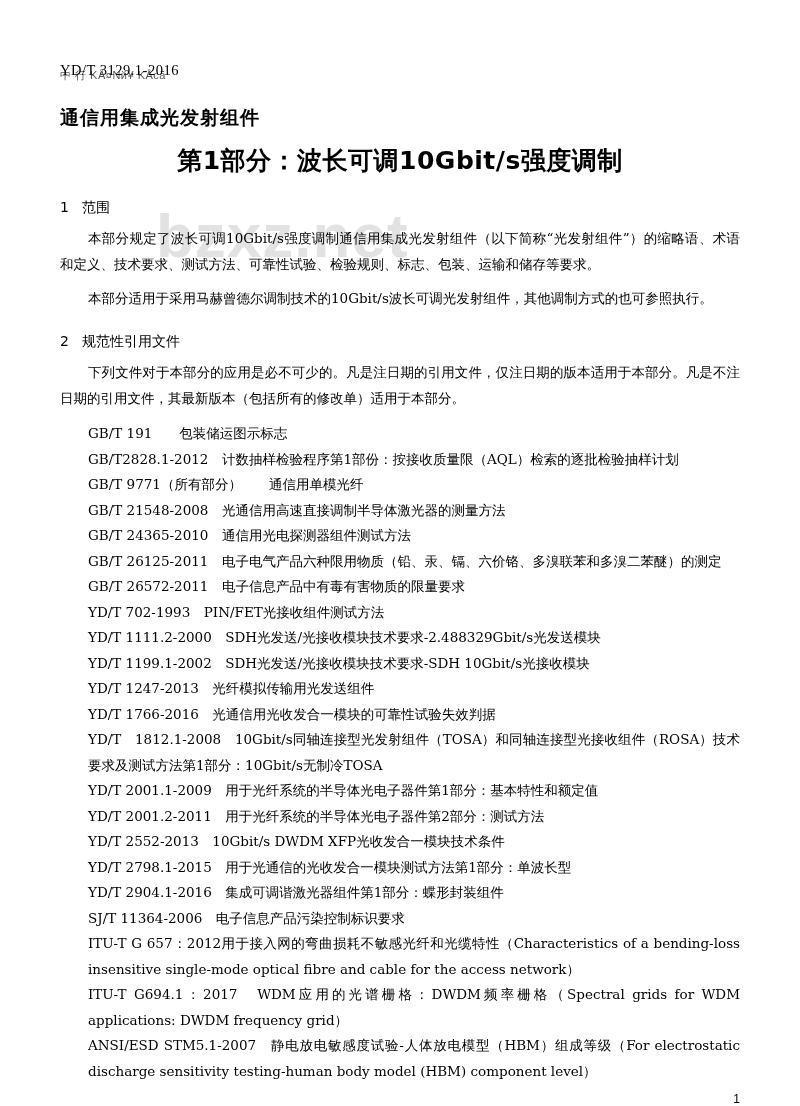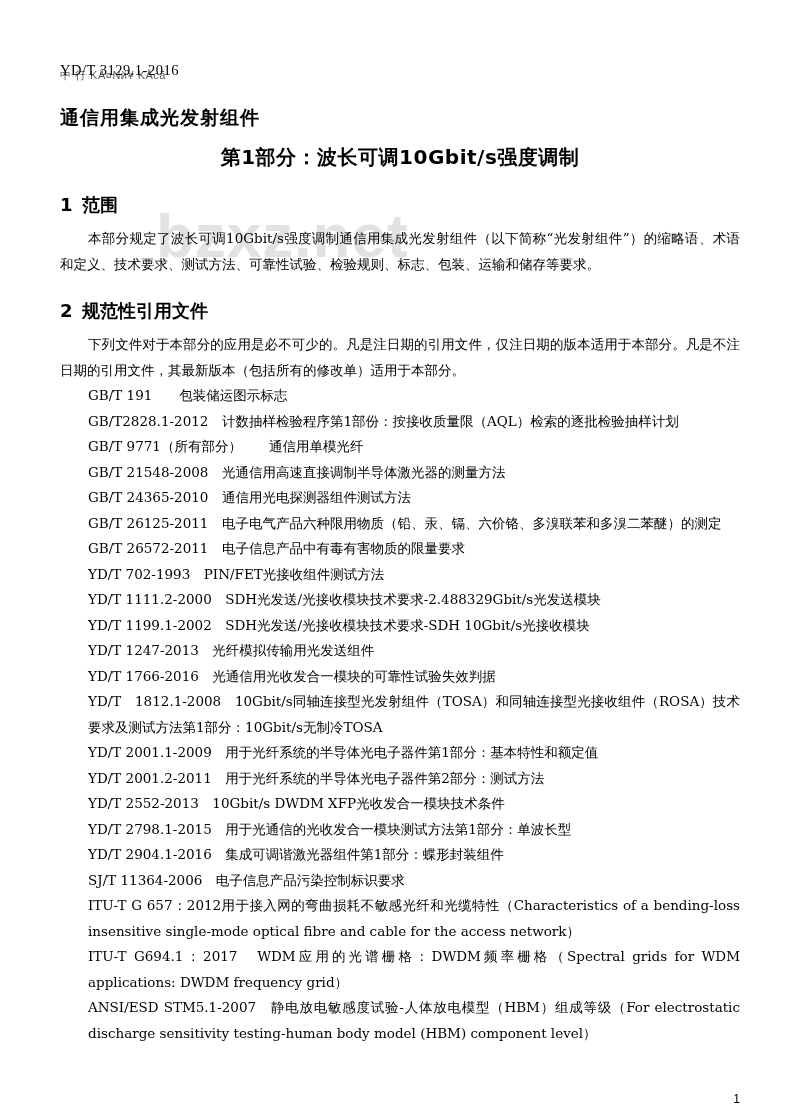--- a/index.html
+++ b/index.html
@@ -57,44 +57,45 @@
   }
   .title1 {
     font-size: 19px;
     font-weight: bold;
     margin-top: 26px;
     letter-spacing: 1px;
     font-family: "DejaVu Sans", sans-serif;
   }
   .title2 {
     text-align: center;
-    font-size: 20px;
+    font-size: 25px;
     font-weight: bold;
     margin-top: 13px;
     letter-spacing: 0.5px;
     font-family: "DejaVu Sans", sans-serif;
   }
   .sec-head {
-    font-size: 18px;
-    font-weight: bold;
+    font-size: 14px;
+    font-weight: normal;
     margin-top: 22px;
     font-family: "DejaVu Sans", sans-serif;
   }
   .sec-head .num {
     display: inline-block;
     width: 22px;
   }
   p.para {
     font-size: 13.5px;
     line-height: 26px;
     margin: 8px 0 0 0;
     text-indent: 28px;
     text-align: justify;
   }
   .ref-list {
+    margin-top: 10px;
   }
   .ref {
     font-size: 13.5px;
     line-height: 25.5px;
     margin: 0;
     padding-left: 28px;
     text-align: justify;
   }
   .ref.hang {
     padding-left: 28px;
@@ -120,20 +121,21 @@
 
     <div class="std-no">YD/T  3129.1-2016</div>
 
     <div class="title1">通信用集成光发射组件</div>
     <div class="title2">第1部分：波长可调10Gbit/s强度调制</div>
 
     <div class="sec-head">
       <span class="num">1</span><span>范围</span>
     </div>
     <p class="para">本部分规定了波长可调10Gbit/s强度调制通信用集成光发射组件（以下简称“光发射组件”）的缩略语、术语和定义、技术要求、测试方法、可靠性试验、检验规则、标志、包装、运输和储存等要求。</p>
+    <p class="para">本部分适用于采用马赫曾德尔调制技术的10Gbit/s波长可调光发射组件，其他调制方式的也可参照执行。</p>
 
     <div class="sec-head">
       <span class="num">2</span><span>规范性引用文件</span>
     </div>
     <p class="para">下列文件对于本部分的应用是必不可少的。凡是注日期的引用文件，仅注日期的版本适用于本部分。凡是不注日期的引用文件，其最新版本（包括所有的修改单）适用于本部分。</p>
 
     <div class="ref-list">
       <p class="ref">GB/T 191　　包装储运图示标志</p>
       <p class="ref">GB/T2828.1-2012　计数抽样检验程序第1部份：按接收质量限（AQL）检索的逐批检验抽样计划</p>
       <p class="ref">GB/T 9771（所有部分）　　通信用单模光纤</p>

